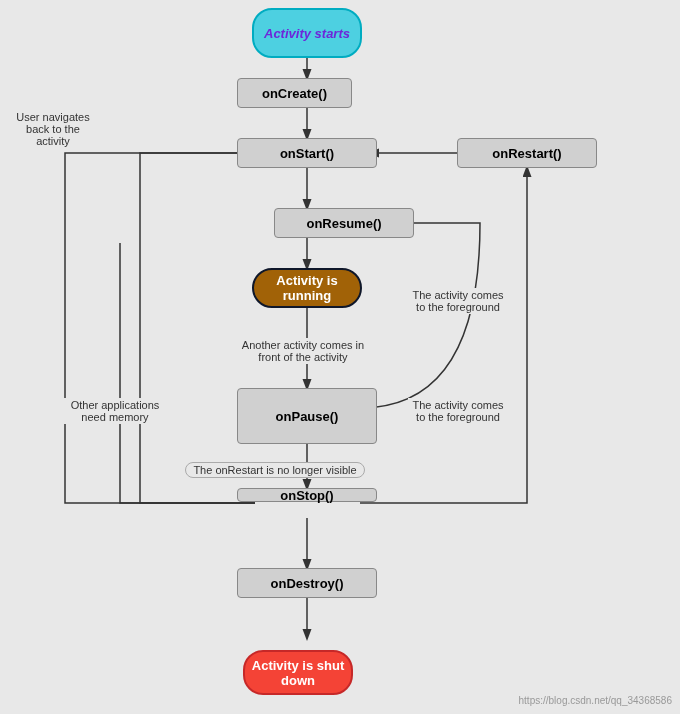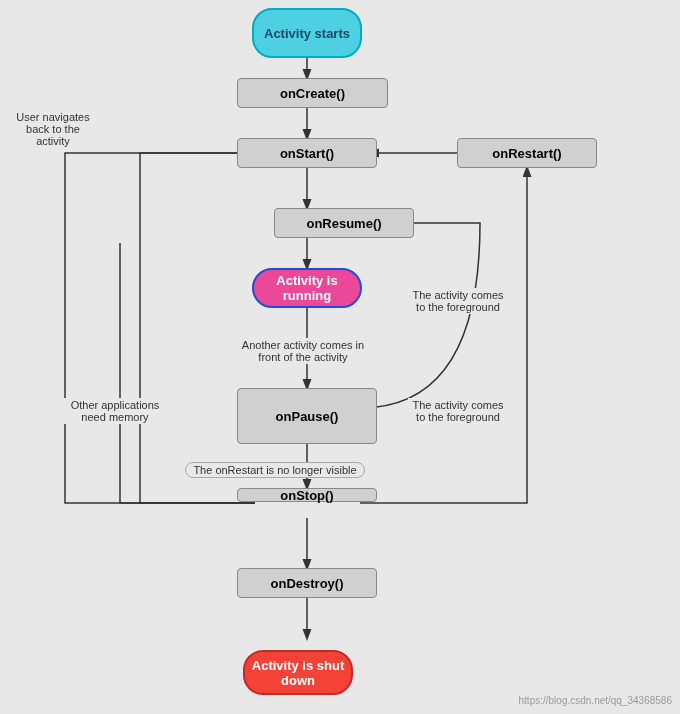--- a/index.html
+++ b/index.html
@@ -27,26 +27,27 @@
       font-weight: bold;
     }
     .node-rect {
       border-radius: 4px;
       background: #d0d0d0;
       border: 1.5px solid #888;
     }
     .node-cyan {
       background: #4dd0e1;
       border: 2px solid #00acc1;
-      color: #0c4a6e;
+      color: #6d28d9;
       border-radius: 20px;
+      font-style: italic;
     }
     .node-green {
-      background: #ec4899;
-      border: 2px solid #1d4ed8;
+      background: #a16207;
+      border: 2px solid #0f172a;
       color: #fff;
       border-radius: 20px;
     }
     .node-red {
       background: #f44336;
       border: 2px solid #c62828;
       color: #fff;
       border-radius: 20px;
     }
     .label-italic {
@@ -109,21 +110,21 @@
     <defs>
       <marker id="arrow" markerWidth="8" markerHeight="8" refX="6" refY="3" orient="auto">
         <path d="M0,0 L0,6 L8,3 z" fill="#333"></path>
       </marker>
     </defs>
   </svg>
 
   <div class="node node-cyan" style="left:252px; top:8px; width:110px; height:50px;">Activity
 starts</div>
 
-  <div class="node node-rect" style="left:237px; top:78px; width:151px; height:30px;">onCreate()</div>
+  <div class="node node-rect" style="left:237px; top:78px; width:115px; height:30px;">onCreate()</div>
 
   <div class="node node-rect" style="left:237px; top:138px; width:140px; height:30px;">onStart()</div>
 
   <div class="node node-rect" style="left:457px; top:138px; width:140px; height:30px;">onRestart()</div>
 
   <div class="node node-rect" style="left:237px; top:208px; width:140px; height:30px;margin-left:37px;">onResume()</div>
 
   <div class="node node-green" style="left:252px; top:268px; width:110px; height:40px;">Activity is
 running</div>
 

